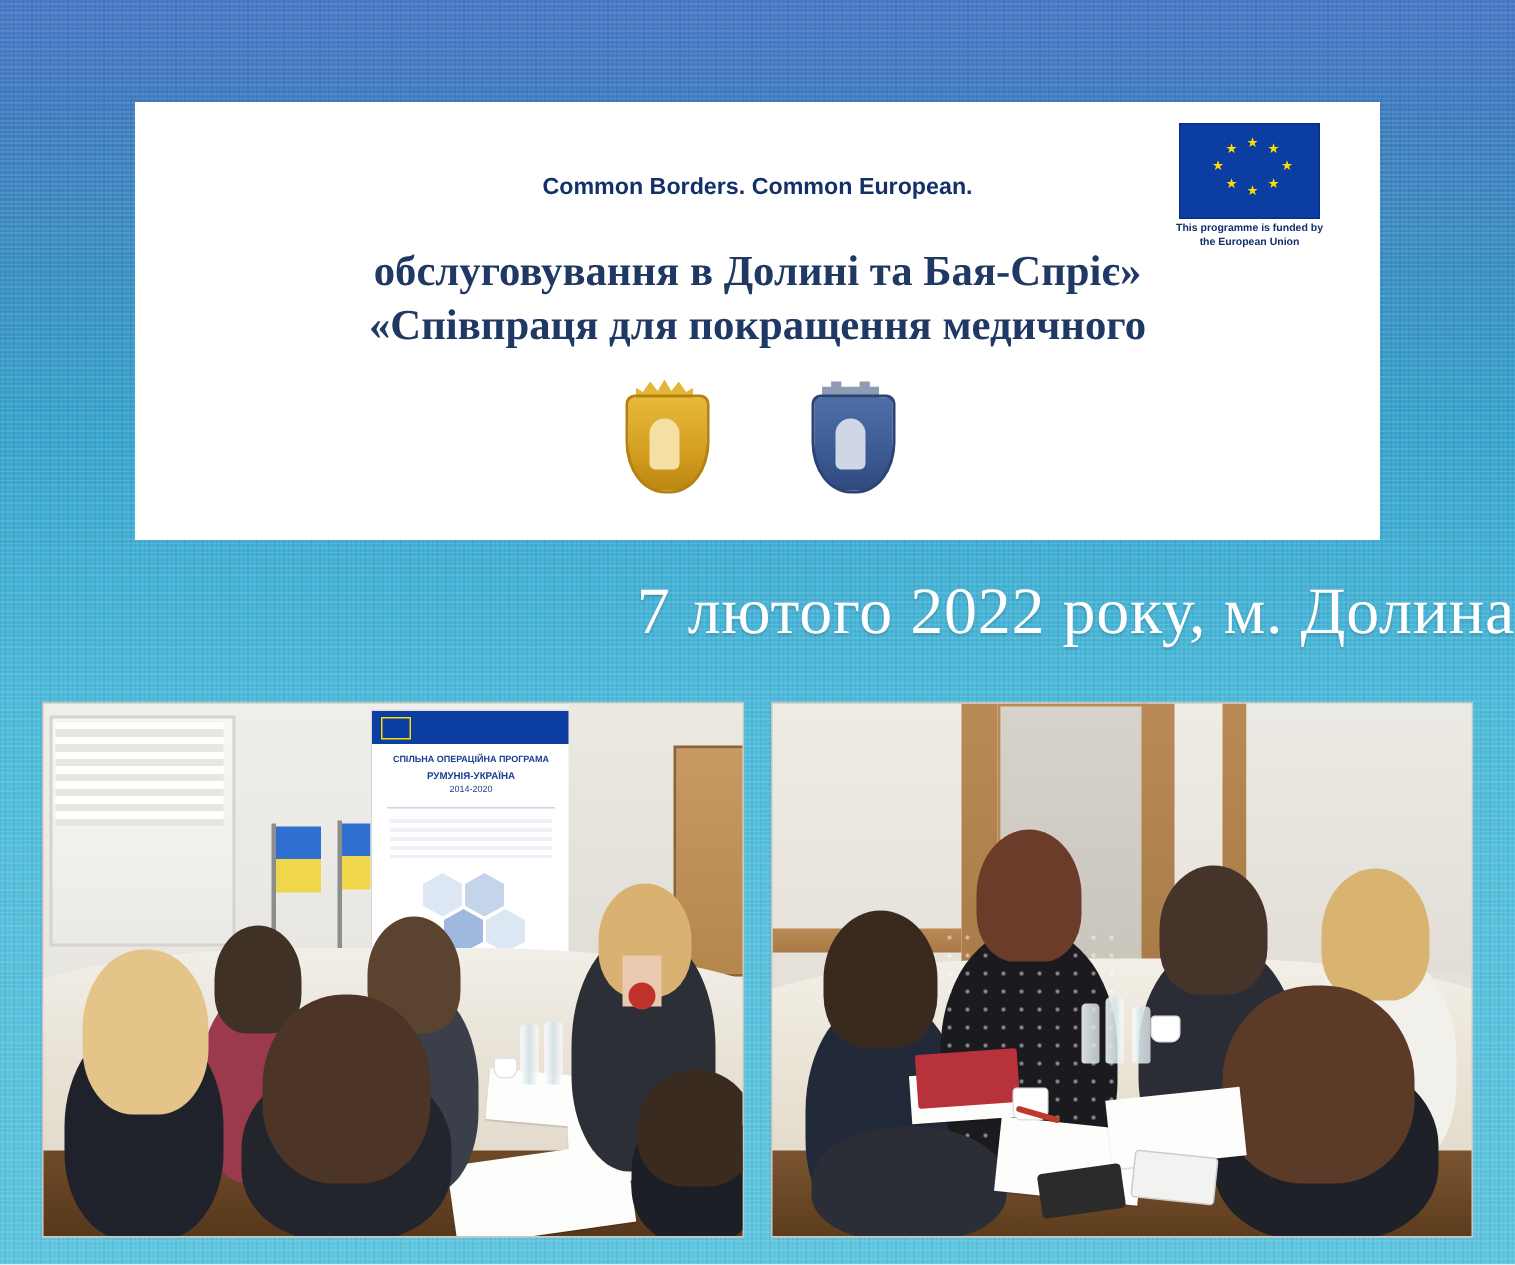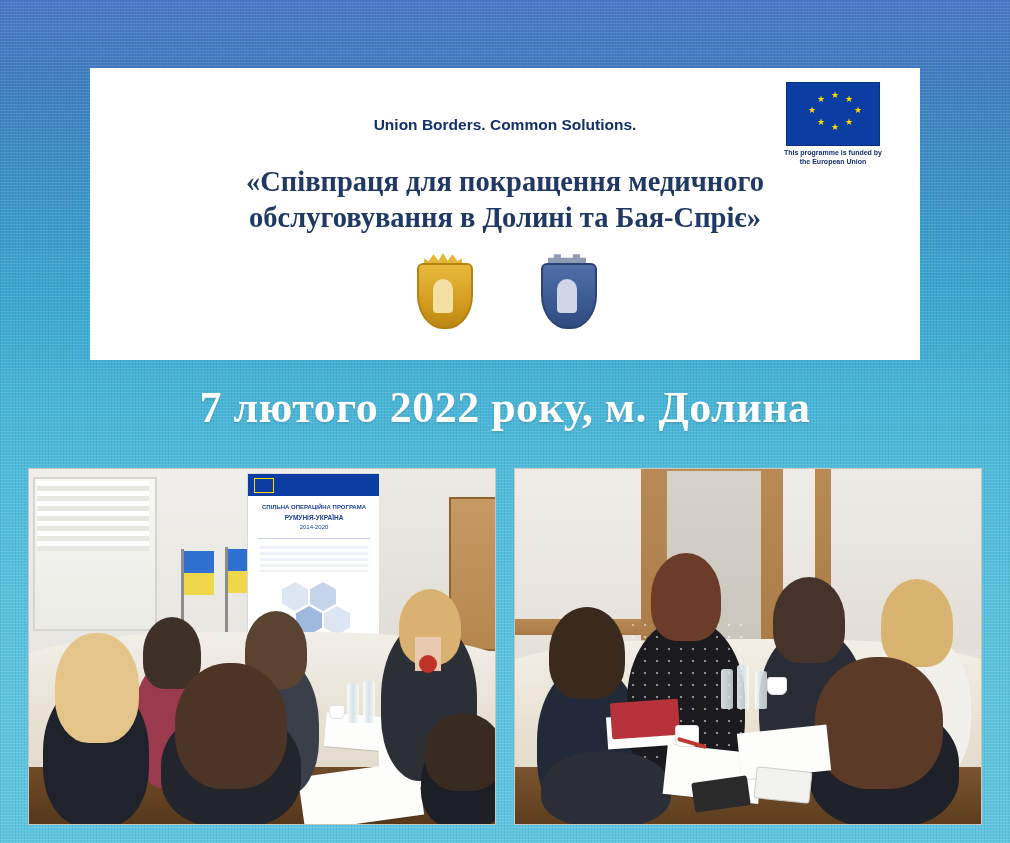--- a/index.html
+++ b/index.html
@@ -190,23 +190,23 @@
   }
   .crest-gold .crest-figure { background: #f3e0a2; }
   .crest-blue .crest-figure { background: #cfd7e6; }
 
   
   .date-line {
     position: absolute;
     top: 382px;
     left: 0;
     width: 1010px;
-    text-align: center;
+    text-align: right;
     font-family: "Liberation Serif", serif;
-    font-weight: bold;
+    font-weight: normal;
     font-size: 44px;
     color: #ffffff;
     letter-spacing: .5px;
     text-shadow: 0 1px 2px rgba(0,0,0,.18);
   }
 
   
   .photos {
     position: absolute;
     top: 468px;
@@ -346,43 +346,43 @@
 <body>
 
 <div class="slide">
   <div class="content">
 
     <div class="header-card">
 
       <div class="logos-row">
 
 
-        <div class="tagline">Union Borders. Common Solutions.</div>
+        <div class="tagline">Common Borders. Common European.</div>
 
         <div class="eu-logo">
           <div class="eu-flag">
             <span class="eu-star" style="left:44px; top:8px;">★</span>
             <span class="eu-star" style="left:58px; top:12px;">★</span>
             <span class="eu-star" style="left:67px; top:23px;">★</span>
             <span class="eu-star" style="left:58px; top:35px;">★</span>
             <span class="eu-star" style="left:44px; top:40px;">★</span>
             <span class="eu-star" style="left:30px; top:35px;">★</span>
             <span class="eu-star" style="left:21px; top:23px;">★</span>
             <span class="eu-star" style="left:30px; top:12px;">★</span>
           </div>
           <div class="eu-caption">
             <div>This programme is funded by</div>
             <div>the European Union</div>
           </div>
         </div>
       </div>
 
       <div class="project-title">
+        <div>обслуговування в Долині та Бая-Спріє»</div>
         <div>«Співпраця для покращення медичного</div>
-        <div>обслуговування в Долині та Бая-Спріє»</div>
       </div>
 
       <div class="crests">
         <div class="crest crest-gold">
           <div class="crest-crown"></div>
           <div class="crest-shield"></div>
           <div class="crest-figure"></div>
         </div>
         <div class="crest crest-blue">
           <div class="crest-crown"></div>

